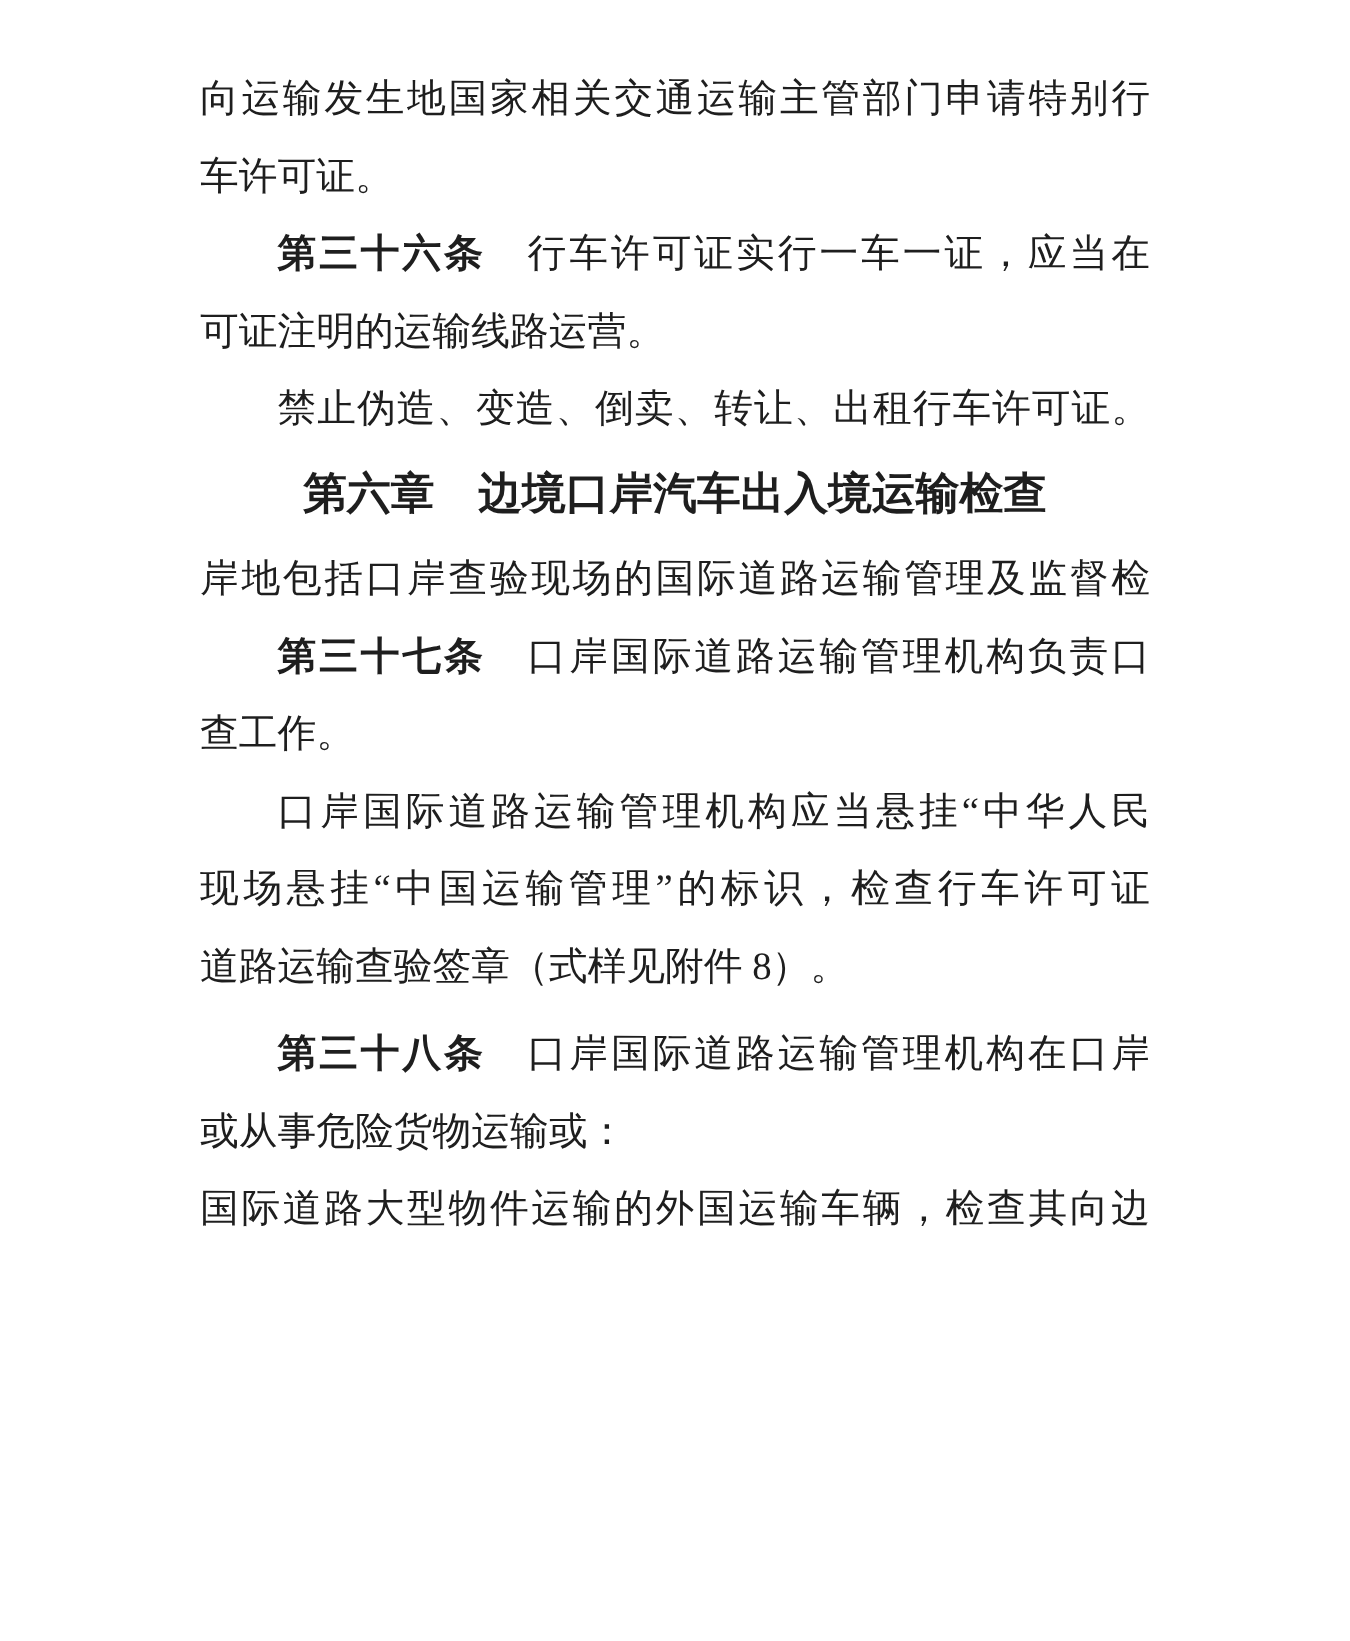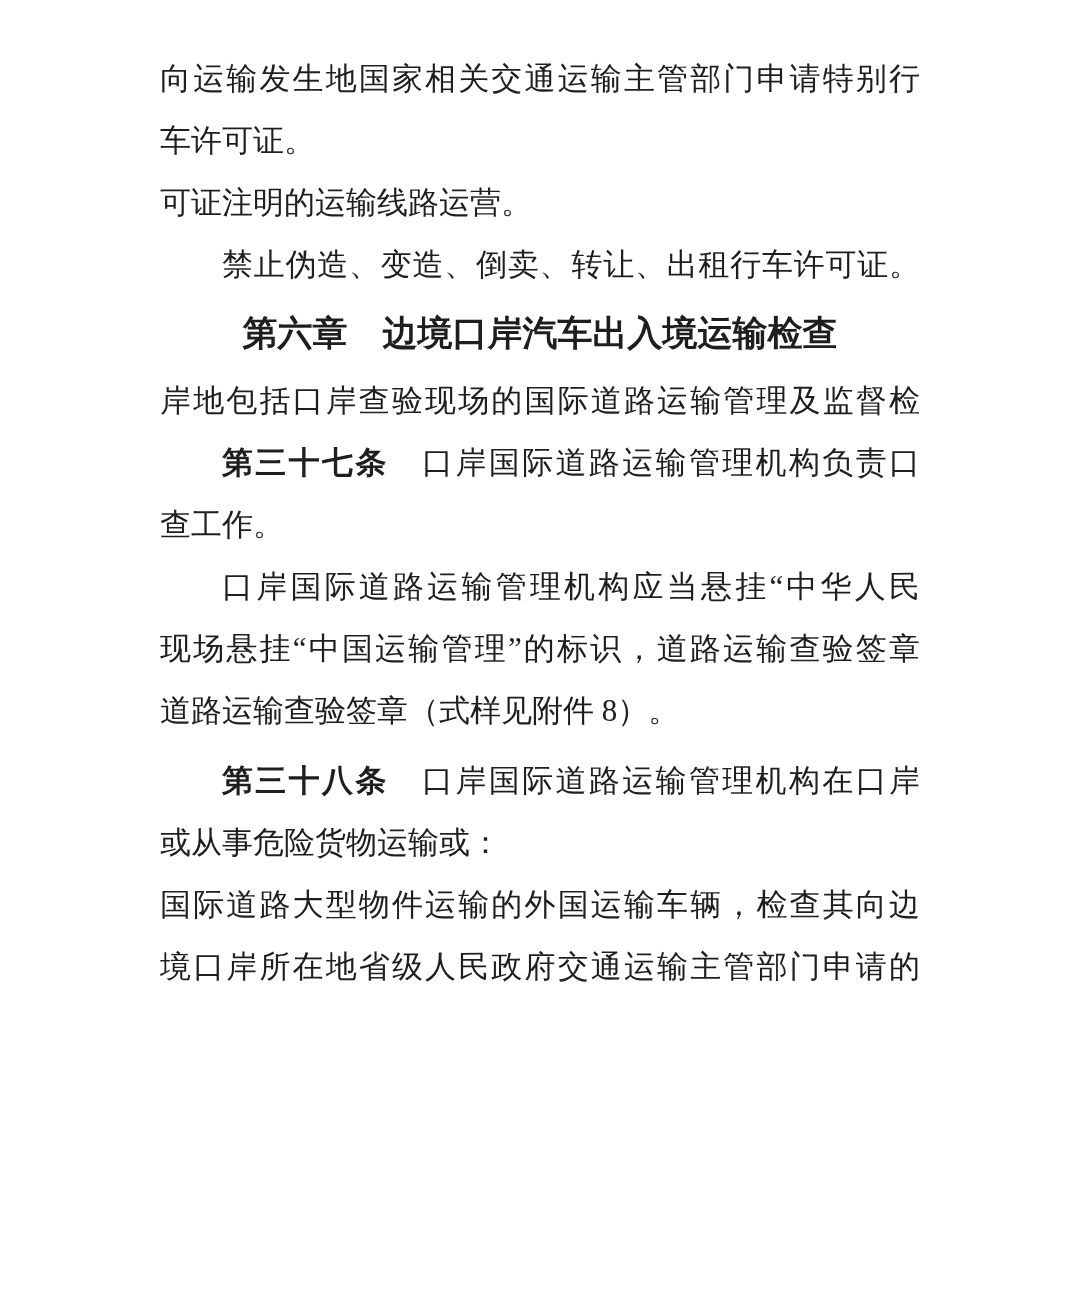--- a/index.html
+++ b/index.html
@@ -67,45 +67,45 @@
 <body>
 
 <div class="page" data-name="document-page">
 
   <div class="doc" id="doc" data-name="document-body">
       <div class="para body" data-name="para-continuation">
         <div class="line j" data-name="text-line"><span class="seg" data-name="text-segment">向运输发生地国家相关交通运输主管部门申请特别行</span></div>
         <div class="line left" data-name="text-line"><span class="seg" data-name="text-segment">车许可证。</span></div>
       </div>
       <div class="para body" data-name="para-article-36">
+        <div class="line j indent" data-name="text-line"><span class="seg bold" data-name="bold-term">第三十六条</span><span class="seg" data-name="text-segment">　行车许可证实行一车一证，应当在</span></div>
         <div class="line left" data-name="text-line"><span class="seg" data-name="text-segment">可证注明的运输线路运营。</span></div>
       </div>
       <div class="para body" data-name="para-prohibition">
         <div class="line j indent" data-name="text-line"><span class="seg" data-name="text-segment">禁止伪造、变造、倒卖、转让、出租行车许可证。</span></div>
       </div>
       <div class="para chapter-heading" data-name="chapter-6-heading">
         <div class="line center" data-name="text-line"><span class="seg bold" data-name="bold-term">第六章　边境口岸汽车出入境运输检查</span></div>
       </div>
       <div class="para body" data-name="para-article-37">
         <div class="line j" data-name="text-line"><span class="seg" data-name="text-segment">岸地包括口岸查验现场的国际道路运输管理及监督检</span></div>
         <div class="line j indent" data-name="text-line"><span class="seg bold" data-name="bold-term">第三十七条</span><span class="seg" data-name="text-segment">　口岸国际道路运输管理机构负责口</span></div>
         <div class="line left" data-name="text-line"><span class="seg" data-name="text-segment">查工作。</span></div>
       </div>
       <div class="para body" data-name="para-signage">
         <div class="line j indent" data-name="text-line"><span class="seg" data-name="text-segment">口岸国际道路运输管理机构应当悬挂“中华人民</span></div>
-        <div class="line j" data-name="text-line"><span class="seg" data-name="text-segment">现场悬挂“中国运输管理”的标识，道路运输查验签章</span></div>
+        <div class="line j" data-name="text-line"><span class="seg" data-name="text-segment">现场悬挂“中国运输管理”的标识，检查行车许可证</span></div>
         <div class="line left" data-name="text-line"><span class="seg" data-name="text-segment">道路运输查验签章（式样见附件 8）。</span></div>
       </div>
       <div class="para body" data-name="para-article-38">
         <div class="line j indent" data-name="text-line"><span class="seg bold" data-name="bold-term">第三十八条</span><span class="seg" data-name="text-segment">　口岸国际道路运输管理机构在口岸</span></div>
         <div class="line left" data-name="text-line"><span class="seg" data-name="text-segment">或从事危险货物运输或：</span></div>
       </div>
       <div class="para body" data-name="para-item-1">
         <div class="line j" data-name="text-line"><span class="seg" data-name="text-segment">国际道路大型物件运输的外国运输车辆，检查其向边</span></div>
-        <div class="line j" data-name="text-line"><span class="seg" data-name="text-segment">境口岸所在地省级人民政府交通运输主管部门申请的</span></div>
       </div>
     </div>
 
   <div class="watermark" id="watermark" data-name="watermark" style="color: #8b5cf6;">
     <svg class="wm-logo" data-name="watermark-100-logo-icon" width="70" height="44" viewBox="0 0 70 44" fill="none" xmlns="http://www.w3.org/2000/svg">
       <path d="M4 16 C10 12 15 7 17 2 C16 14 13 28 8 40" stroke-width="6" fill="none" stroke-linecap="round" stroke="#e4e4e4"></path>
       <circle cx="34" cy="13" r="8" stroke-width="5.5" fill="none" stroke="#e4e4e4"></circle>
       <circle cx="52" cy="13" r="8" stroke-width="5.5" fill="none" stroke="#e4e4e4"></circle>
     </svg>
     <span class="wm-text" data-name="watermark-text">大数跨境</span>

